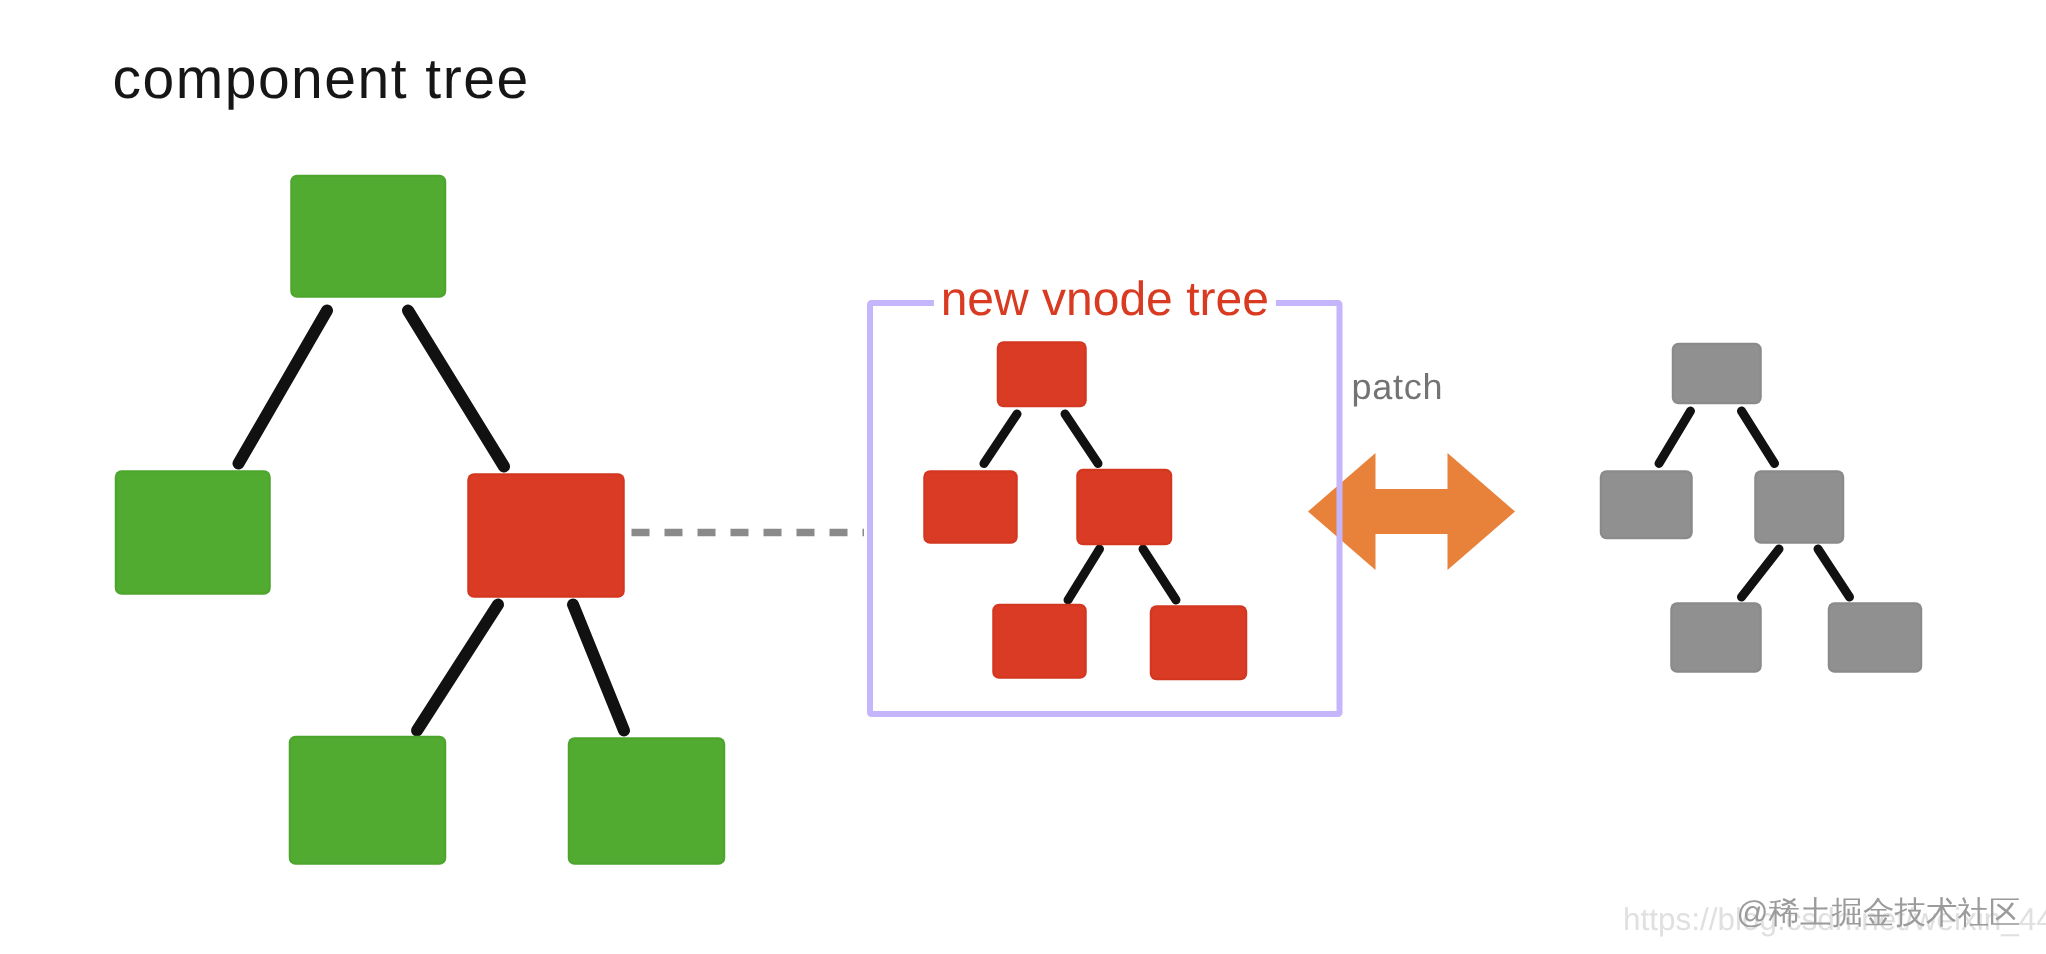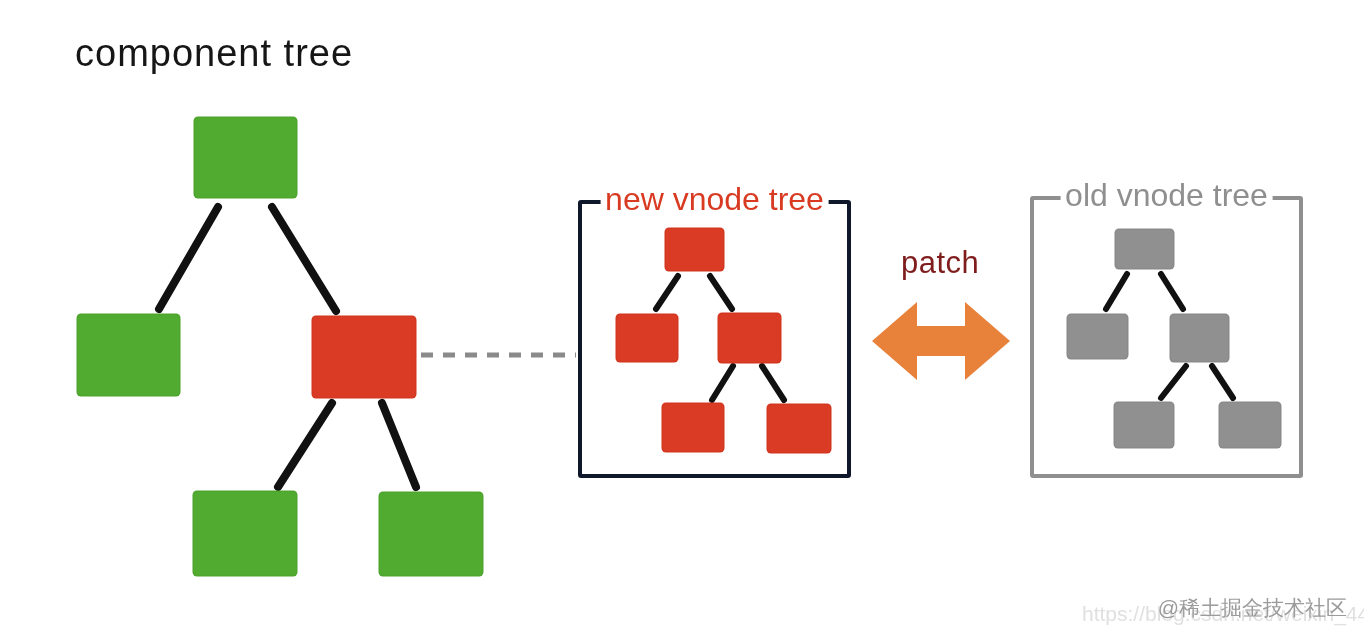--- a/index.html
+++ b/index.html
@@ -63,22 +63,22 @@
   .o-bl   { left:1115px; top:403px; width:58px; height:44px; }
   .o-br   { left:1220px; top:403px; width:60px; height:44px; }
 
   
   .panel {
     position: absolute;
     border-radius: 3px;
   }
   .panel-new {
     left: 578px; top: 200px;
-    width: 273px; height: 278px;
-    border: 4px solid #0f172a;
+    width: 317px; height: 278px;
+    border: 4px solid #c4b5fd;
   }
   .panel-old {
     left: 1030px; top: 196px;
     width: 273px; height: 282px;
     border: 4px solid #8f8f8f;
   }
   .panel-title {
     position: absolute;
     top: -22px;
     left: 50%;
@@ -90,22 +90,22 @@
     white-space: nowrap;
     line-height: 1.1;
   }
   .panel-new .panel-title { color: #d93b22; }
   .panel-old .panel-title { color: #8f8f8f; }
 
   .patch-label {
     position: absolute;
     left: 901px;
     top: 245px;
-    font-size: 31px;
-    color: #7f1d1d;
+    font-size: 24px;
+    color: #737373;
     letter-spacing: 0.5px;
     white-space: nowrap;
   }
 
   .wm-url {
     position: absolute;
     left: 1082px;
     top: 602px;
     font-size: 21px;
     color: #e0e0e0;
@@ -167,23 +167,20 @@
     <div class="panel-title">new vnode tree</div>
   </div>
   <div class="node red n-root"></div>
   <div class="node red n-l"></div>
   <div class="node red n-r"></div>
   <div class="node red n-bl"></div>
   <div class="node red n-br"></div>
 
   <div class="patch-label">patch</div>
 
-  <div class="panel panel-old">
-    <div class="panel-title">old vnode tree</div>
-  </div>
   <div class="node gray o-root"></div>
   <div class="node gray o-l"></div>
   <div class="node gray o-r"></div>
   <div class="node gray o-bl"></div>
   <div class="node gray o-br"></div>
 
   <div class="wm-url">https://blog.csdn.net/weixin_44871058</div>
   <div class="wm-community">@稀土掘金技术社区</div>
 
 </div>

